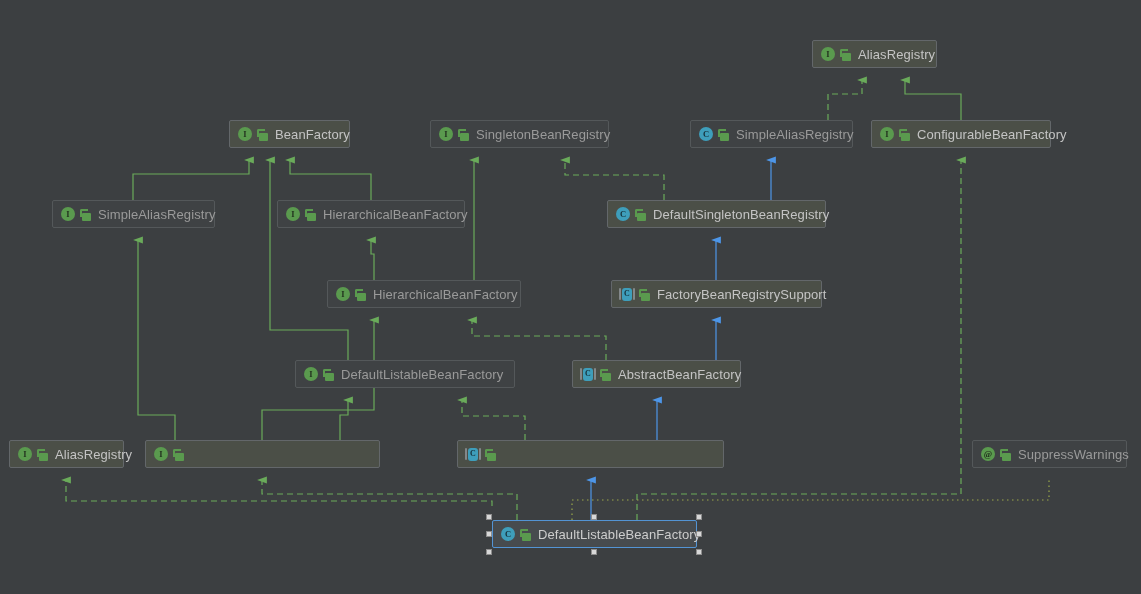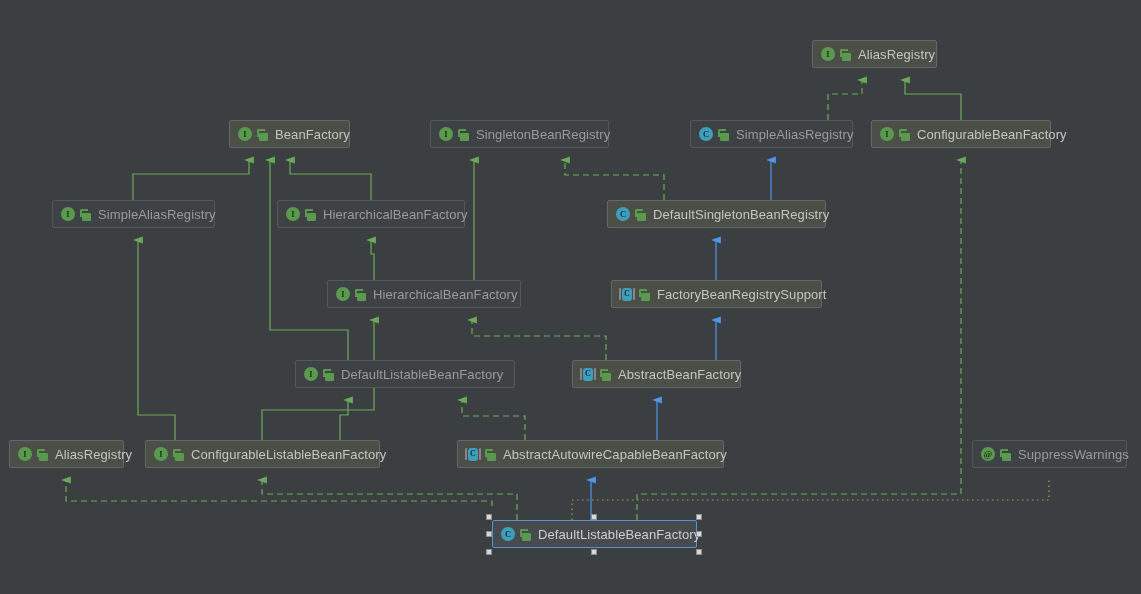--- a/index.html
+++ b/index.html
@@ -312,29 +312,27 @@
       </span>
     <span class="vico"></span>
     <span class="label">AliasRegistry</span>
   </div>
 
   <div class="node bright" style="left:145px; top:440px; width:235px;">
     <span class="tico iface">
         <span class="disc">I</span>
       </span>
     <span class="vico"></span>
-    <span class="label">ConfigurableListableBeanFactory</span>
   </div>
 
   <div class="node bright" style="left:457px; top:440px; width:267px;">
     <span class="tico abs">
         <span class="disc">C</span>
       </span>
     <span class="vico"></span>
-    <span class="label">AbstractAutowireCapableBeanFactory</span>
   </div>
 
   <div class="node dim" style="left:972px; top:440px; width:155px;">
     <span class="tico annot">
         <span class="disc">@</span>
       </span>
     <span class="vico"></span>
     <span class="label">SuppressWarnings</span>
   </div>
 

